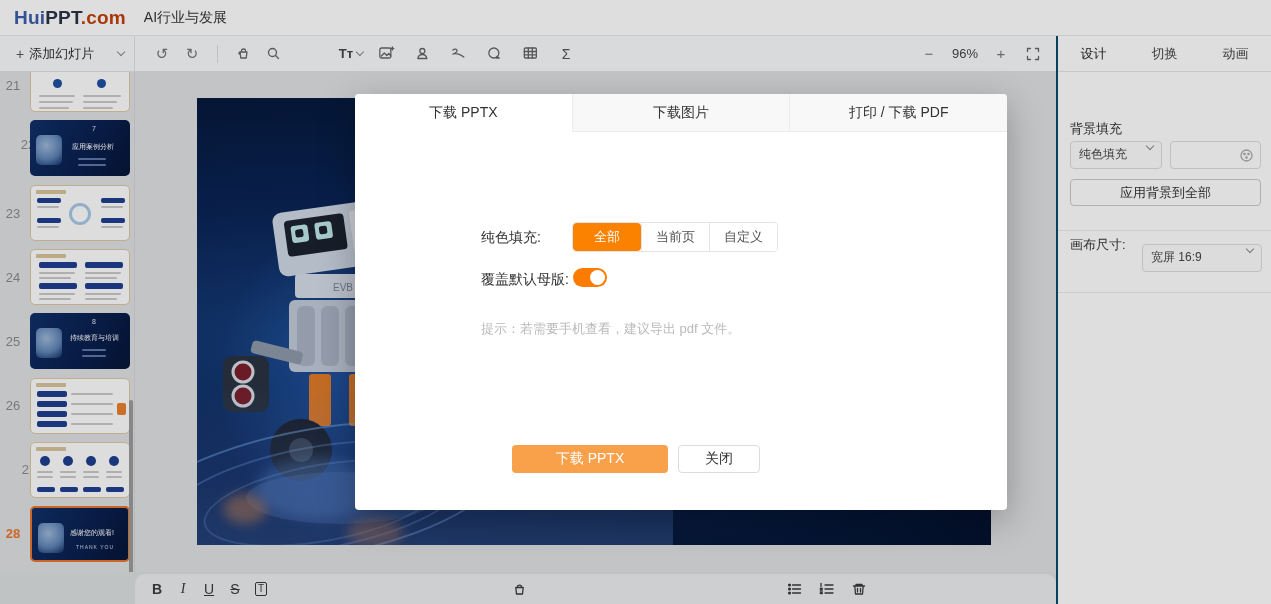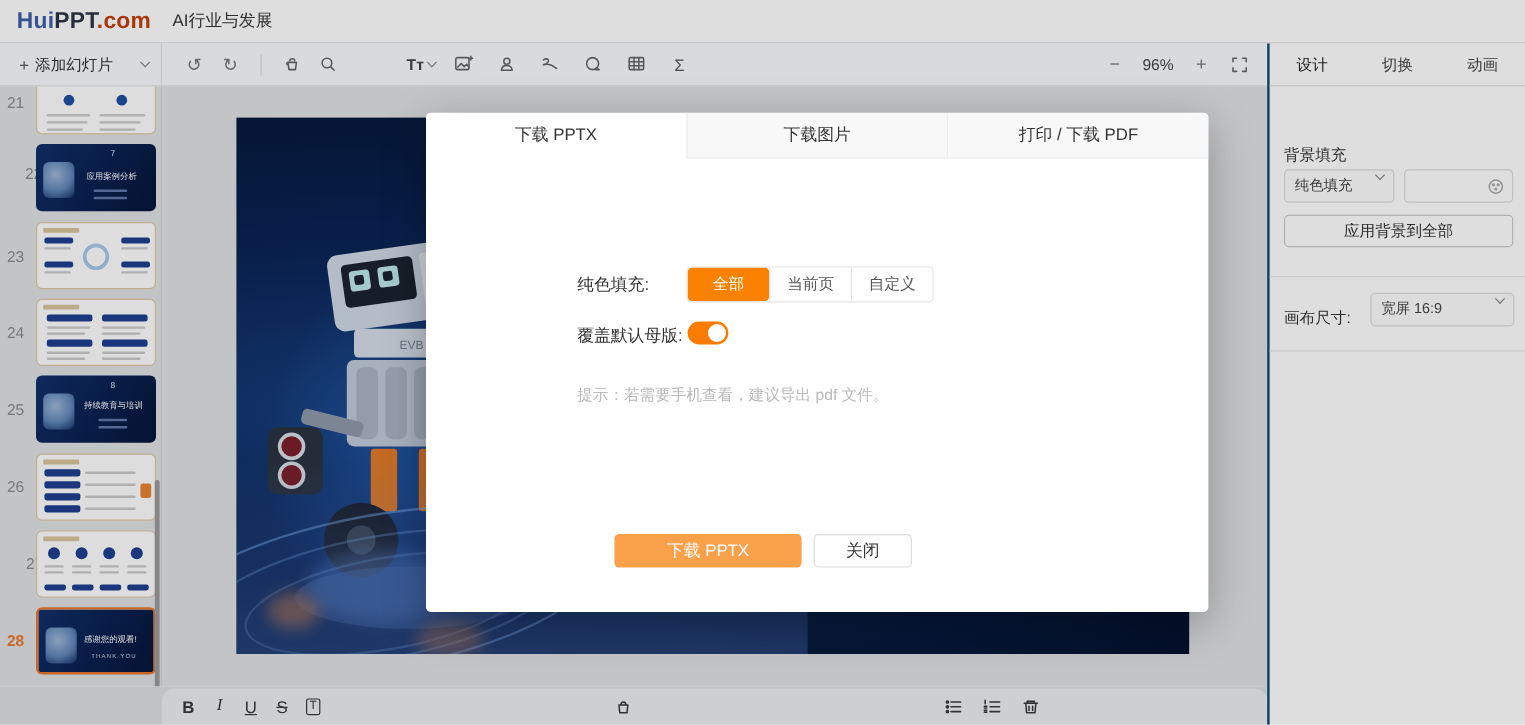--- a/index.html
+++ b/index.html
@@ -51,21 +51,21 @@
                display:flex; align-items:flex-start; padding:4px 8px; font-size:12px; color:#444; cursor:pointer; }
   .rp-select .chev { margin-left:auto; }
   .sel-fill { left:12px; top:69px; width:92px; }
   .color-box { position:absolute; left:112px; top:69px; width:91px; height:28px; border:1px solid #ddd;
                border-radius:4px; background:#fff; cursor:pointer; }
   .color-box svg { position:absolute; right:6px; top:6px; }
   .rp-btn { position:absolute; left:12px; top:107px; width:191px; height:27px; border:1px solid #ccc;
             border-radius:4px; background:#fff; font-size:13px; color:#333; display:flex;
             align-items:center; justify-content:center; cursor:pointer; }
   .rp-div { position:absolute; left:0; width:215px; border-top:1px solid #ececec; }
-  .rp-label { position:absolute; left:12px; top:184px; font-size:13px; color:#333; }
+  .rp-label { position:absolute; left:12px; top:164px; font-size:13px; color:#333; }
   .sel-size { left:84px; top:172px; width:120px; }
 
   
   .sidebar { position:absolute; left:0; top:72px; width:135px; height:500px; background:#e0e2e4;
              border-right:1px solid rgba(0,0,0,.05); overflow:hidden; }
   .thumb { position:absolute; left:30px; width:100px; height:56px; border-radius:5px; overflow:hidden;
            cursor:pointer; }
   .thumb.light { background:#fefefe; border:1px solid #dcc9a6; }
   .thumb.dark { background:linear-gradient(120deg,#10306a 0%,#0a2050 55%,#061638 100%); }
   .thumb.active { border:2px solid #e8762c; }

